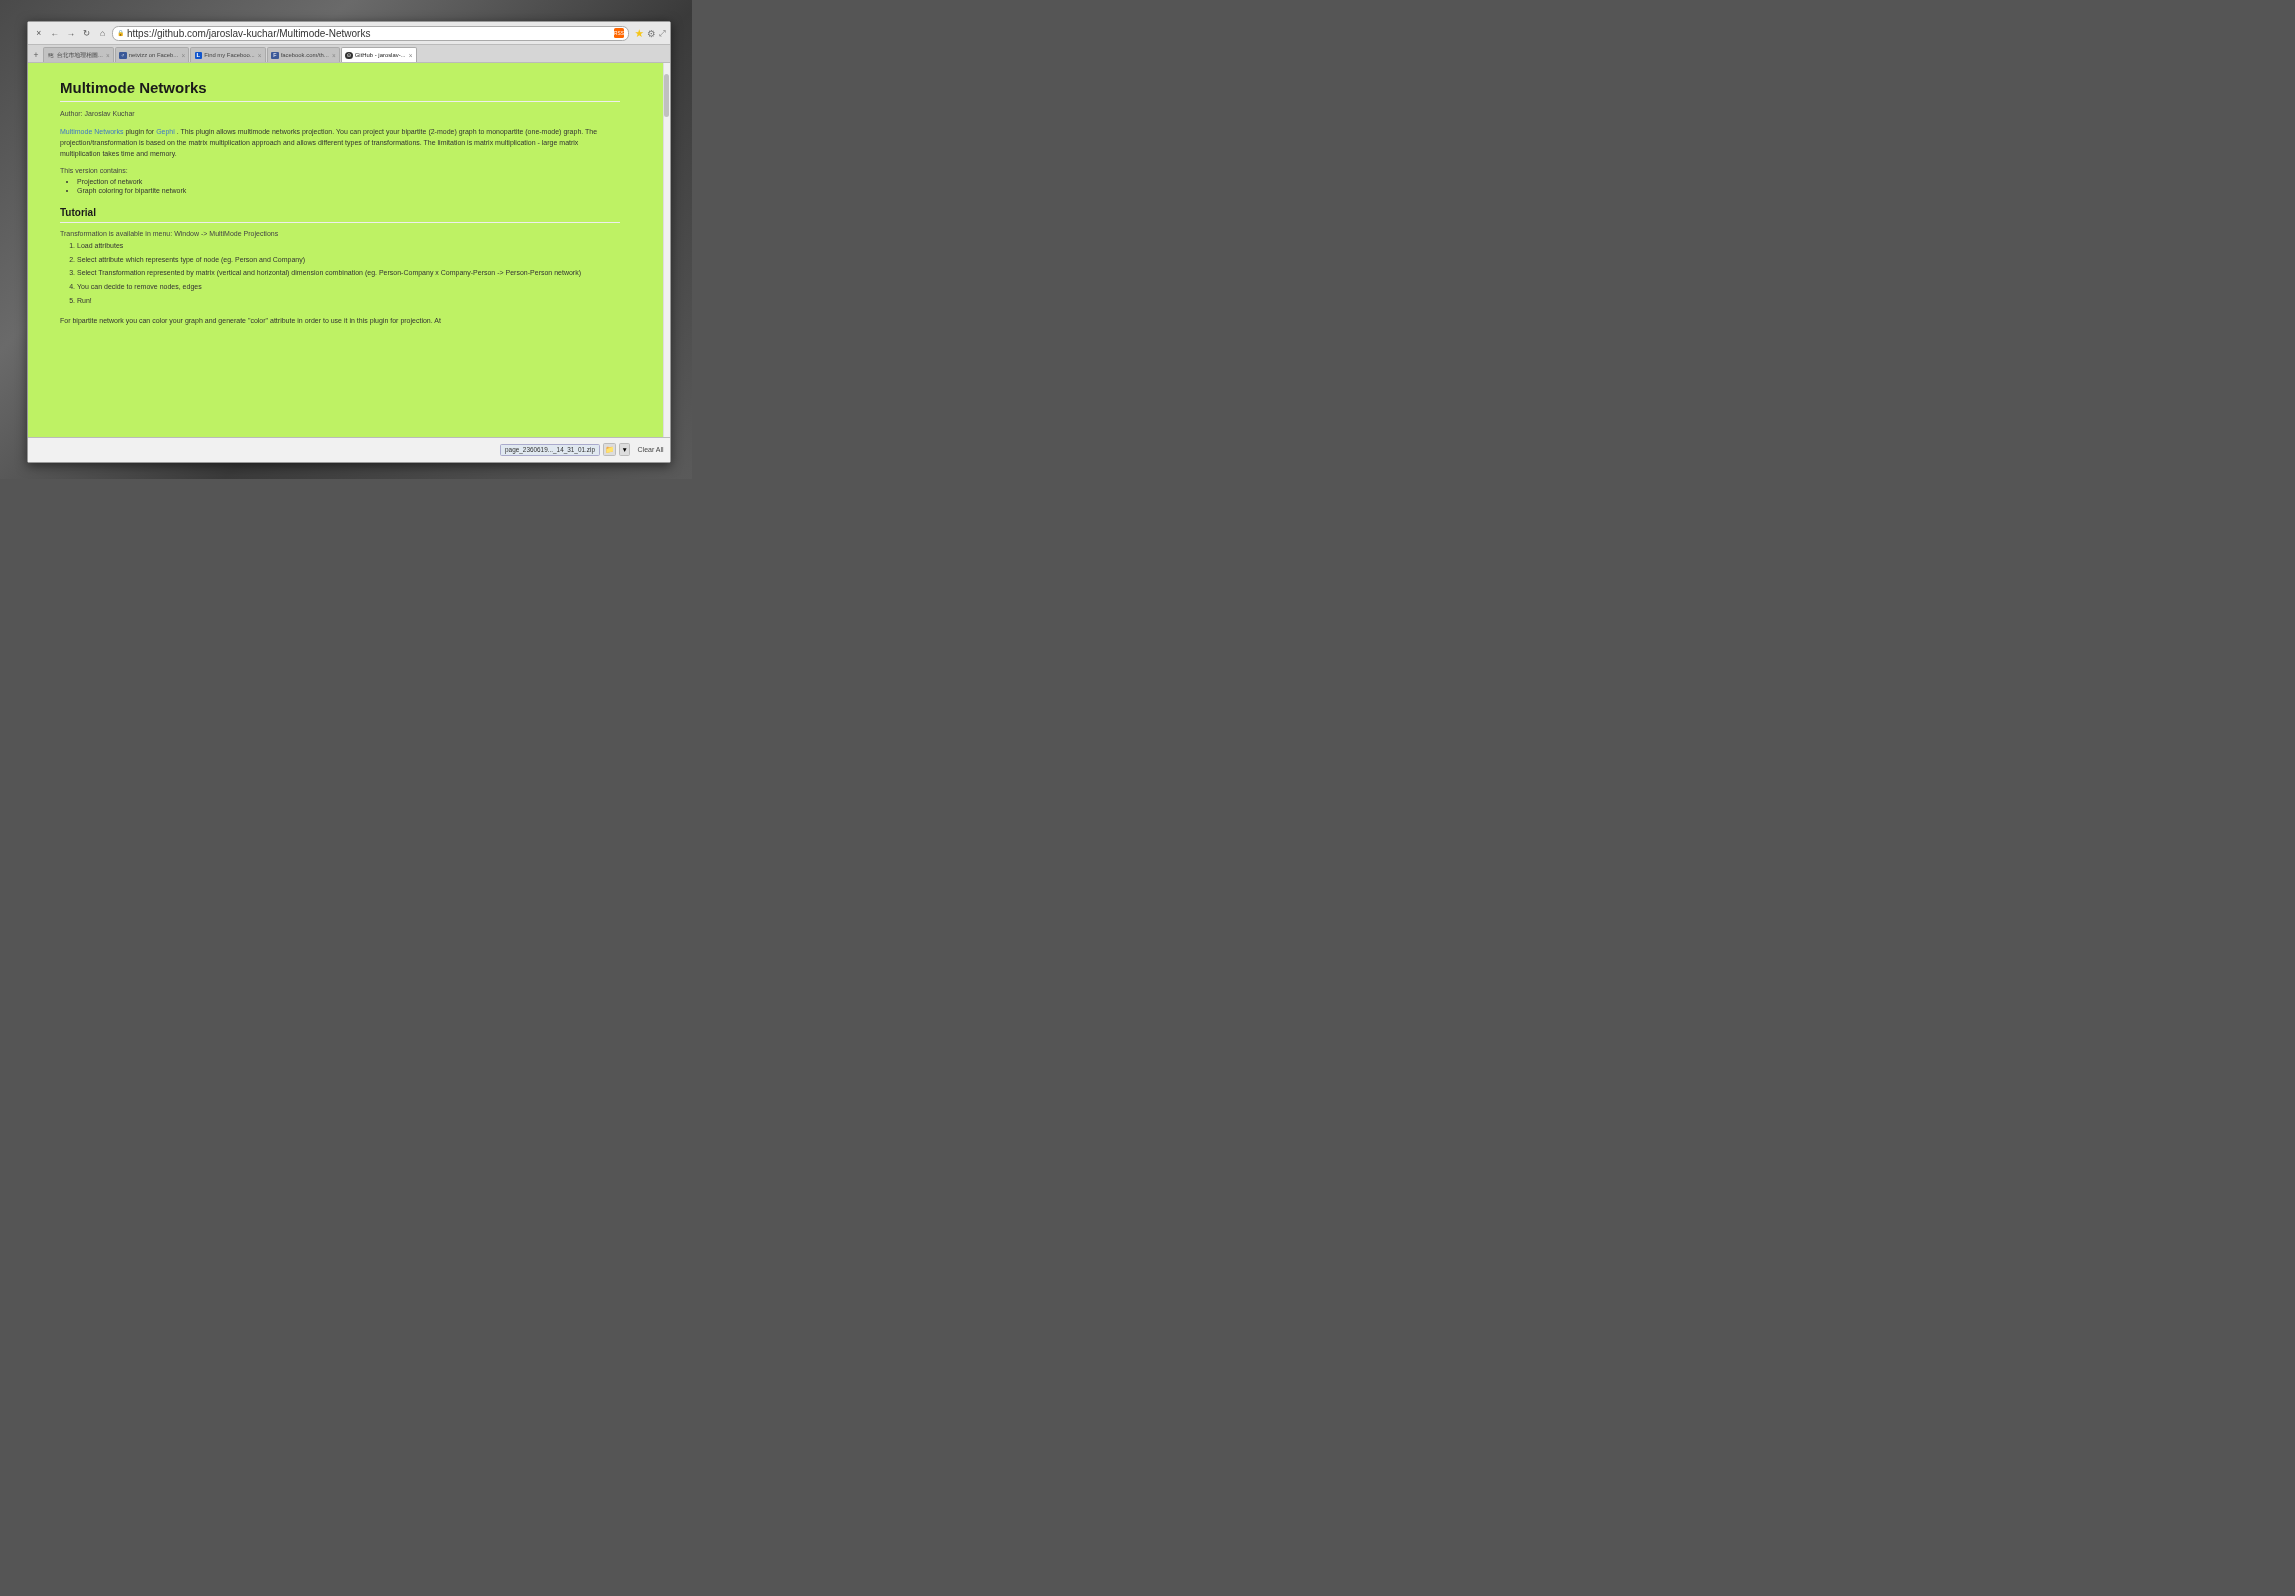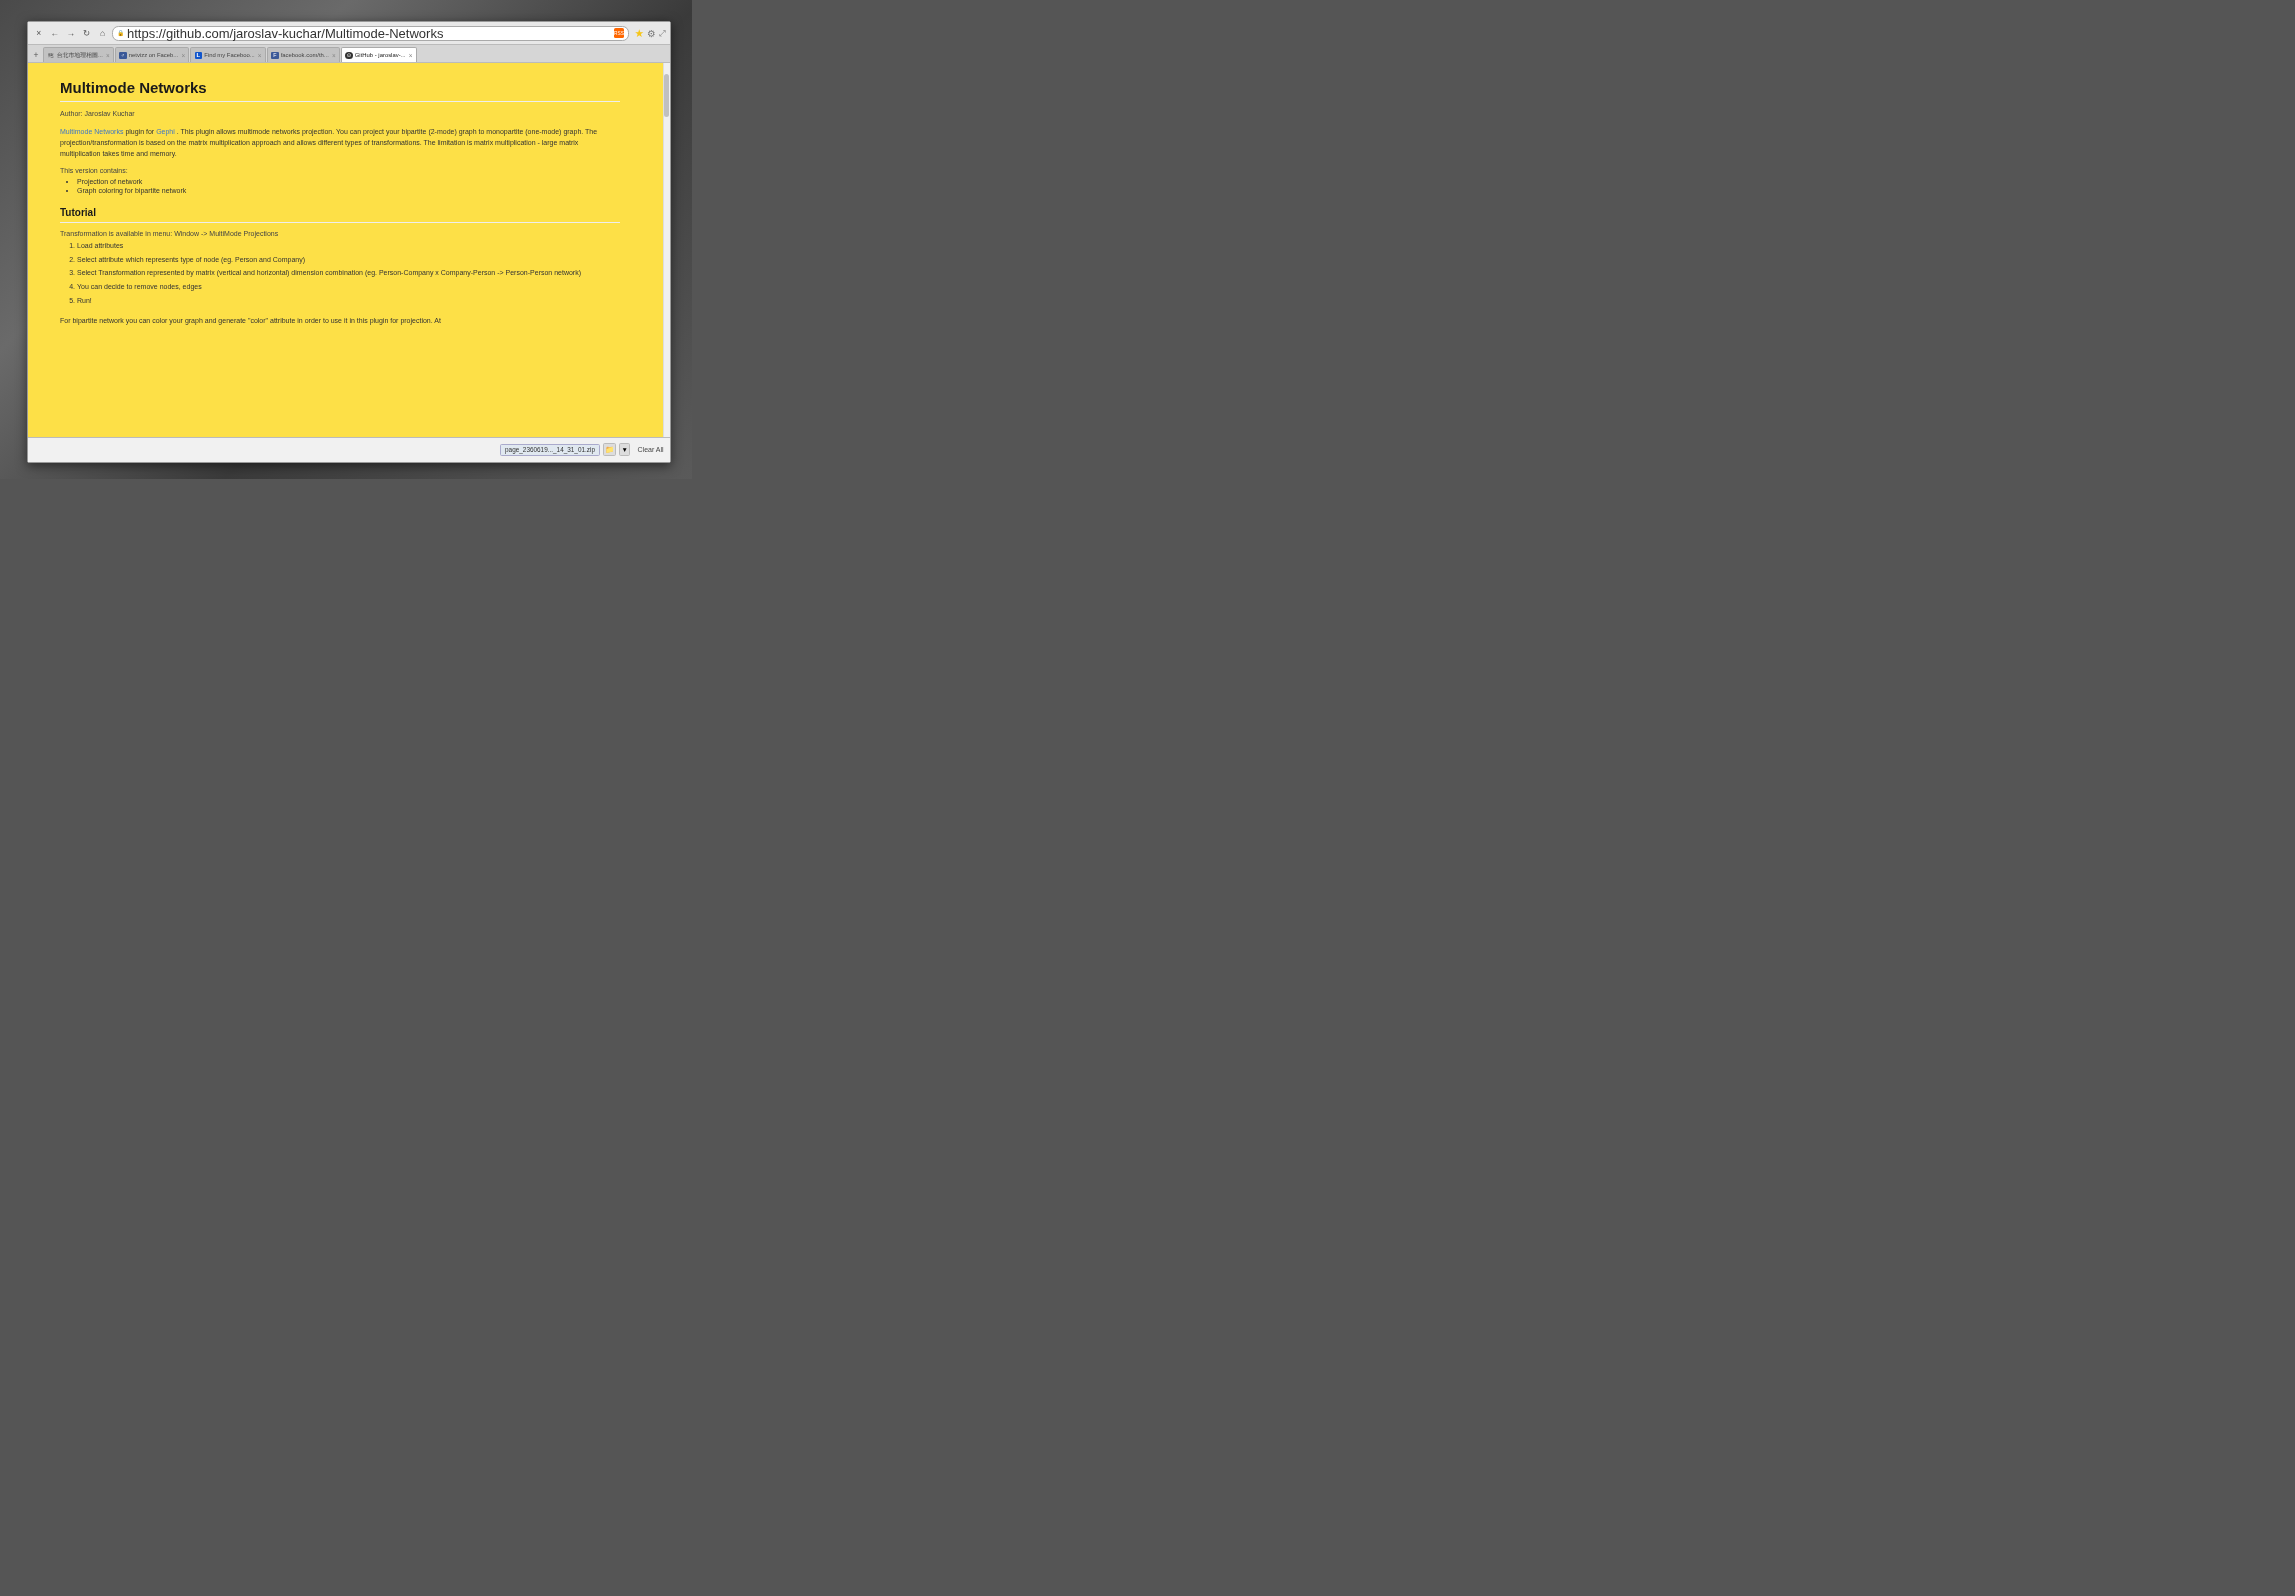--- a/index.html
+++ b/index.html
@@ -78,21 +78,21 @@
     .lock-icon {
       color: #888;
       font-size: 5.9px;
       margin-right: 2.1px;
     }
 
     .url-bar {
       flex: 1;
       border: none;
       outline: none;
-      font-size: 13px;
+      font-size: 10px;
       color: #333;
       background: transparent;
     }
 
     .rss-icon {
       width: 9.6px;
       height: 9.6px;
       background: #f60;
       border-radius: 1.6px;
       display: flex;
@@ -204,21 +204,21 @@
 
     
     .browser-content {
       flex: 1;
       display: flex;
       overflow: hidden;
     }
 
     .page-content {
       flex: 1;
-      background: #fde047;
+      background: #bef264;
       overflow-y: auto;
       padding: 16px 43px 16px 32px;
     }
 
     .page-content h1 {
       font-size: 15px;
       font-weight: bold;
       color: #1a1a1a;
       margin-bottom: 8.5px;
       padding-bottom: 4.3px;

